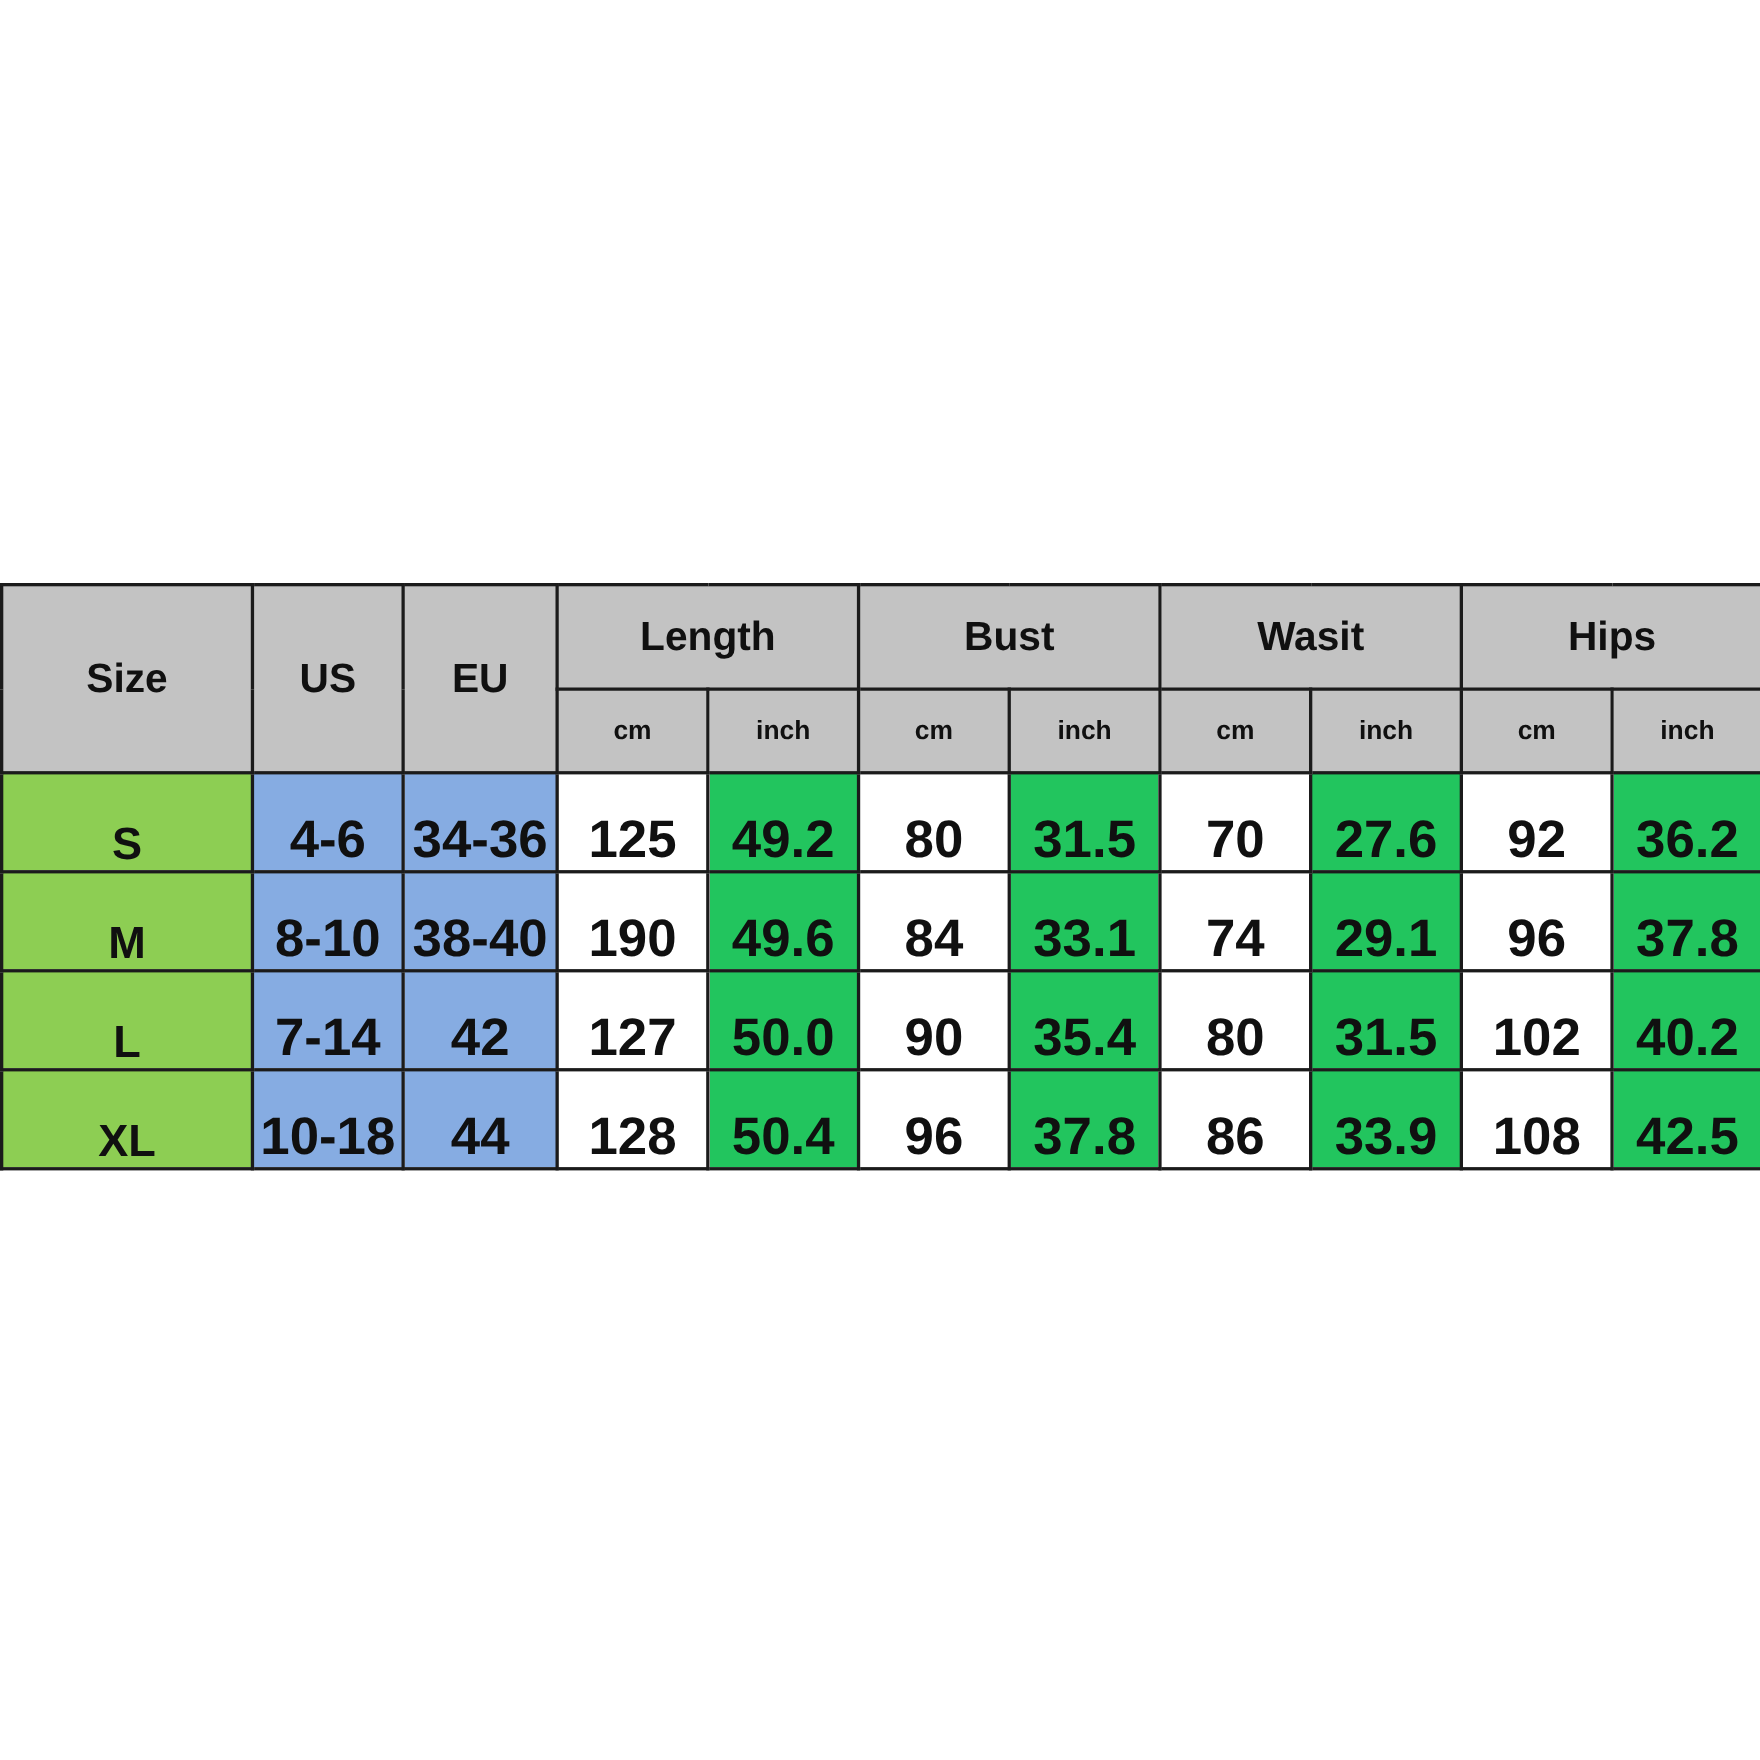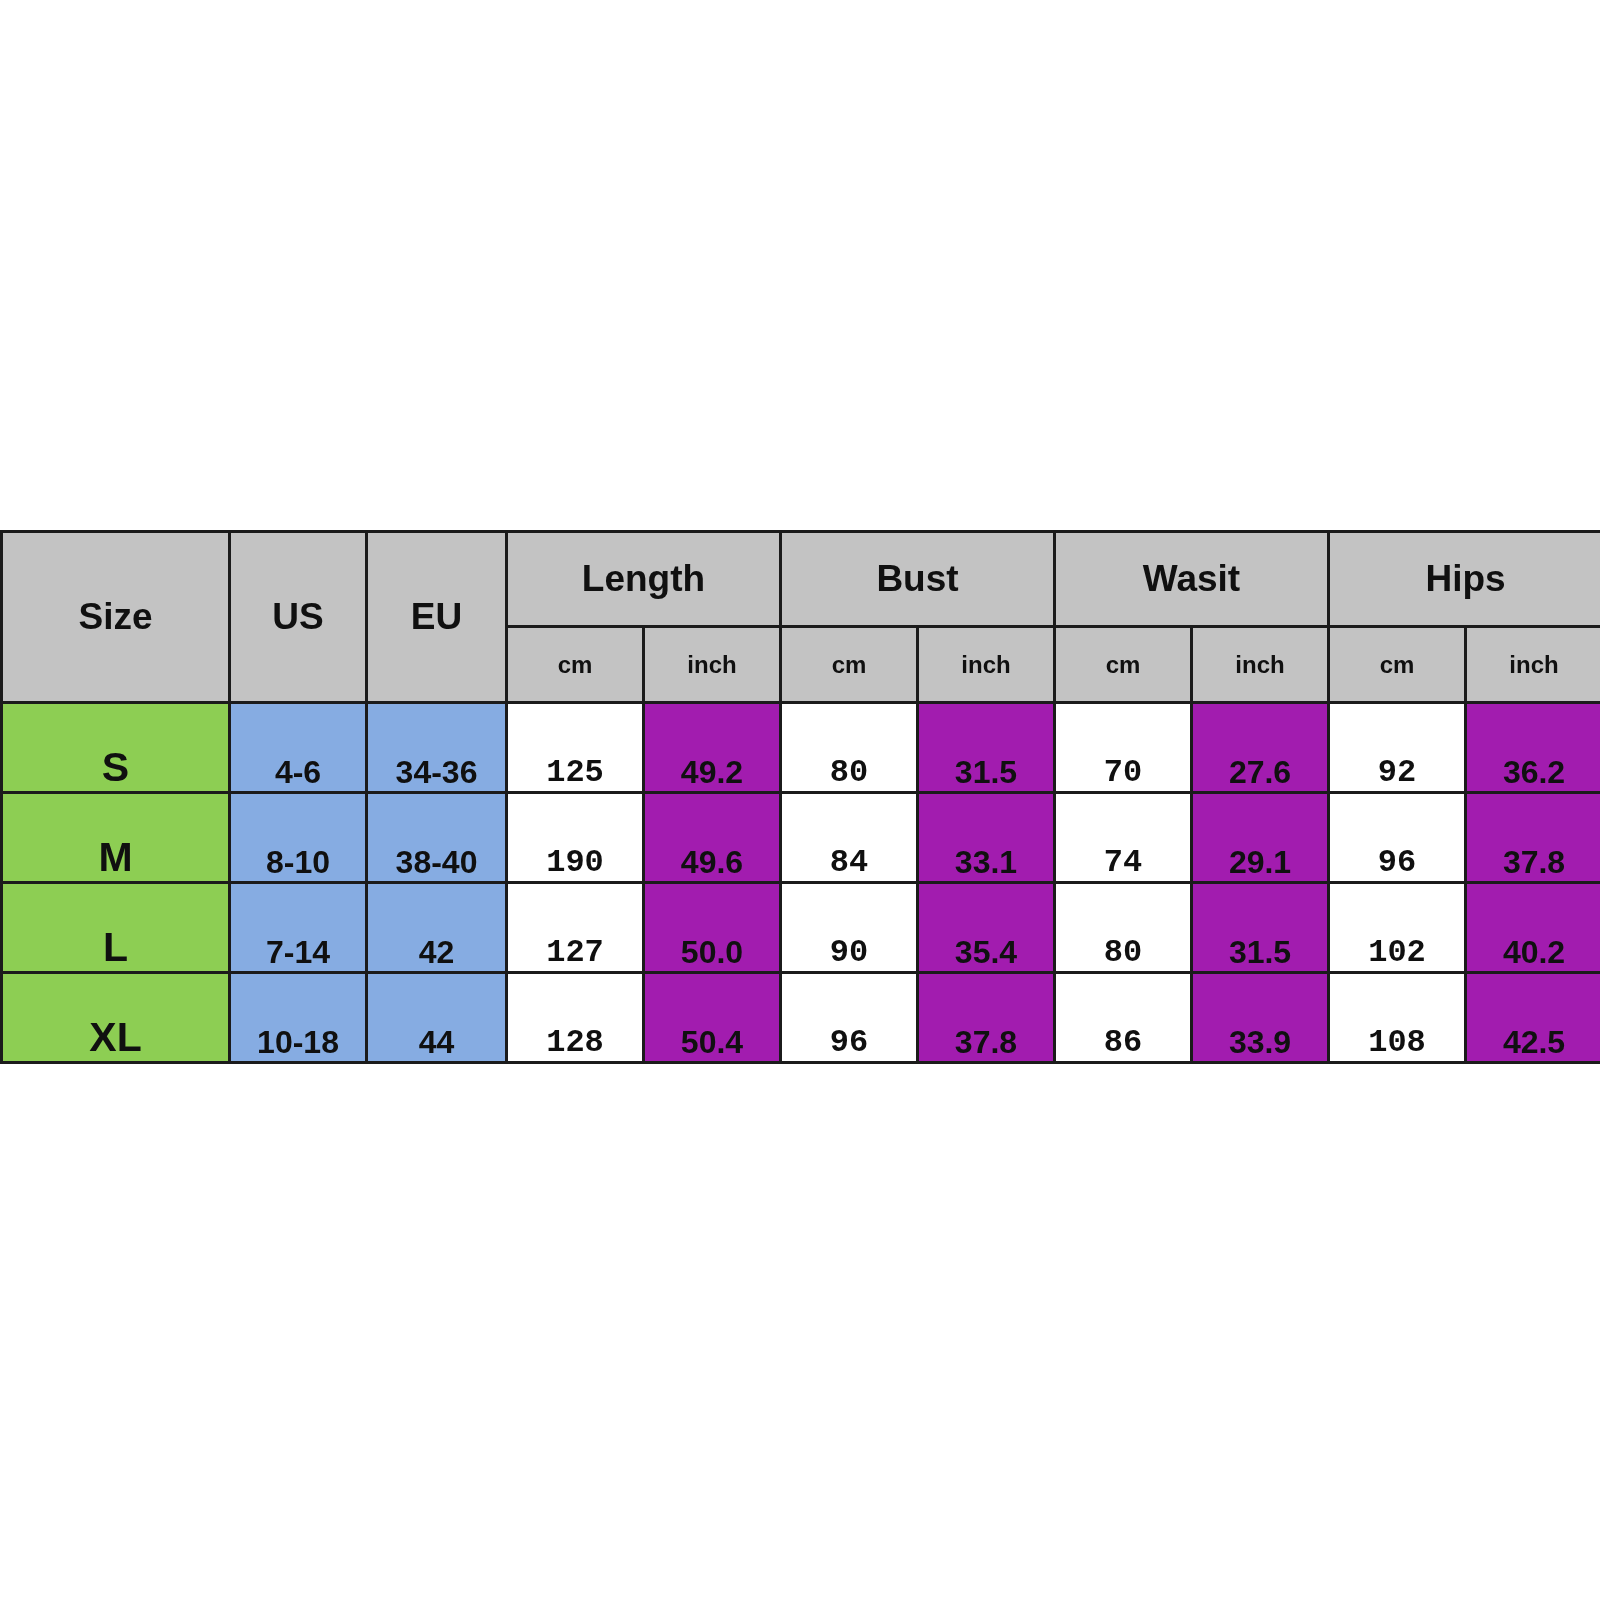--- a/index.html
+++ b/index.html
@@ -73,29 +73,29 @@
   th.unit-head {
     height: 73px;
     vertical-align: middle;
     font-weight: 400;
     font-size: 24px;
   }
 
   
   tbody td {
     height: 87px;
-    font-size: 32px;
+    font-size: 48px;
     font-weight: 400;
     vertical-align: bottom;
     padding-bottom: 8px;
   }
   td.c-size   { background: #8dce53; font-size: 41px; }
   td.c-region { background: #86ace2; }
-  td.c-cm     { background: #ffffff; font-family: Liberation Mono, monospace; }
-  td.c-inch   { background: #a21caf; }
+  td.c-cm     { background: #ffffff; }
+  td.c-inch   { background: #22c55e; }
 
   
   col.w-size   { width: 228px; }
   col.w-us     { width: 137px; }
   col.w-eu     { width: 140px; }
   col.w-meas   { width: 137px; }
 </style>
 </head>
 <body>
 

